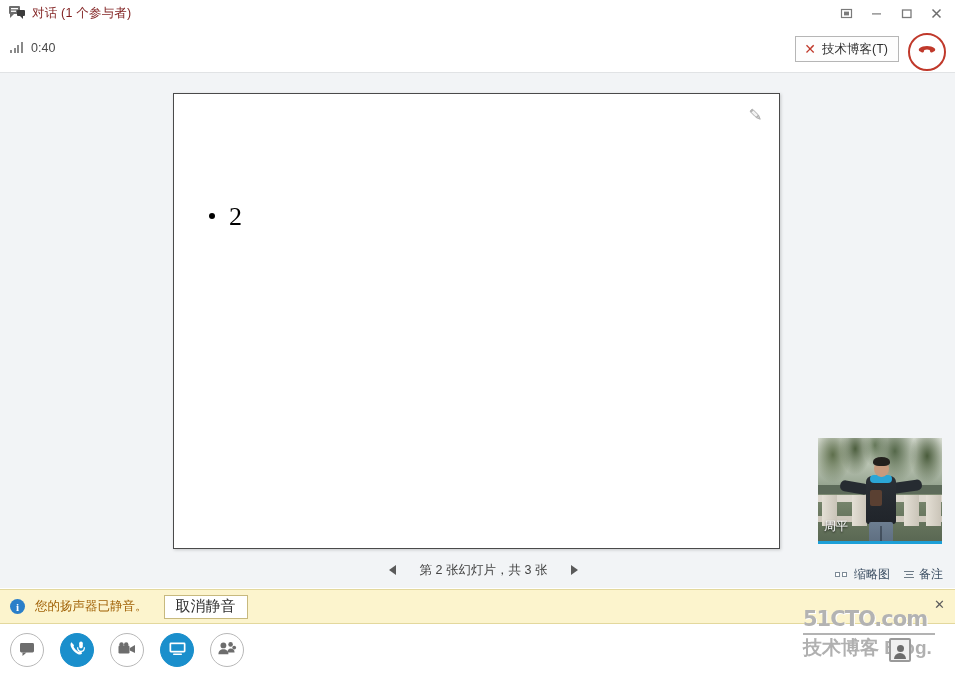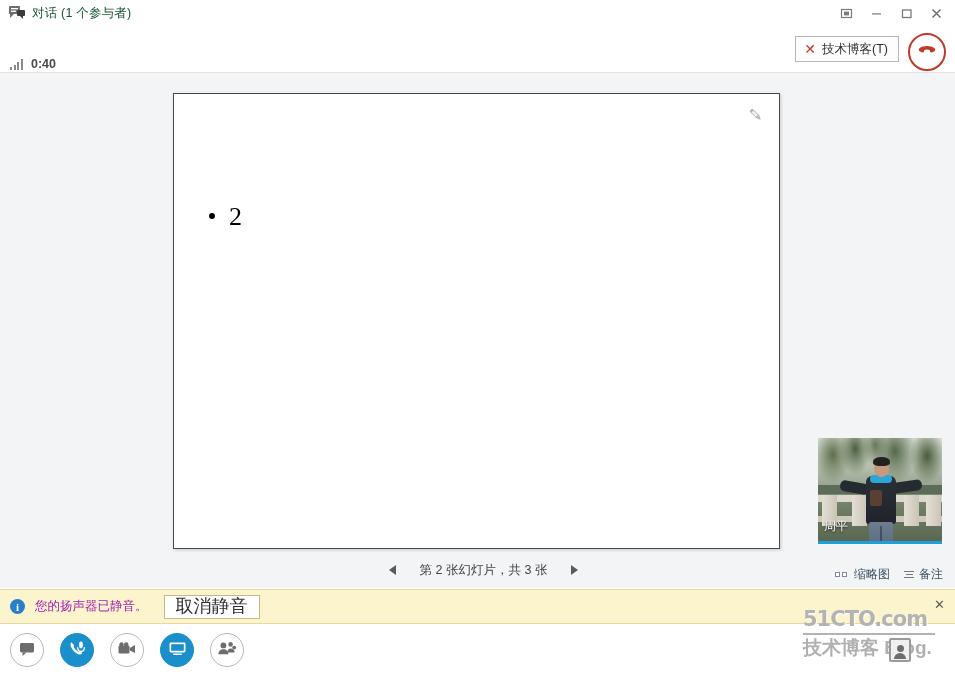--- a/index.html
+++ b/index.html
@@ -29,21 +29,21 @@
     box-sizing: border-box;
   }
   .titlebar .app-icon {
     width: 18px; height: 16px;
     margin-right: 6px;
     position: relative;
     flex: 0 0 auto;
   }
   .titlebar .title-text {
     font-size: 12.5px;
-    color: #14532d;
+    color: #7f1d1d;
     white-space: nowrap;
     letter-spacing: 0.2px;
   }
   .win-controls {
     position: absolute;
     right: 4px;
     top: 0;
     height: 26px;
     display: flex;
     align-items: center;
@@ -61,25 +61,24 @@
   
   .callbar {
     height: 46px;
     background: #ffffff;
     position: relative;
     box-sizing: border-box;
   }
   .signal-wrap {
     position: absolute;
     left: 10px;
-    top: 30px;
-    display: flex;
-    align-items: center;
+    top: 16px;
+    display: flex;
+    align-items: flex-start;
     height: 16px;
-    font-weight: bold;
   }
   .signal-bars {
     display: flex;
     align-items: flex-end;
     height: 11px;
     margin-right: 7px;
   }
   .signal-bars i {
     display: block;
     width: 2px;
@@ -385,32 +384,32 @@
     font-weight: bold;
     display: flex;
     align-items: center;
     justify-content: center;
     font-family: "Liberation Serif", serif;
     flex: 0 0 auto;
     margin-right: 10px;
   }
   .notify-text {
     font-size: 12.5px;
-    color: #a21caf;
+    color: #a16207;
     white-space: nowrap;
   }
   .unmute-btn {
     margin-left: 16px;
     background: #ffffff;
     border: 1px solid #c7b97e;
     height: 24px;
     padding: 0 11px;
     display: flex;
-    align-items: flex-end;
-    font-size: 18px;
+    align-items: center;
+    font-size: 15px;
     color: #2f2f2f;
     cursor: default;
     box-sizing: border-box;
   }
 
   
   .toolbar {
     position: absolute;
     left: 0; right: 0;
     top: 624px;

